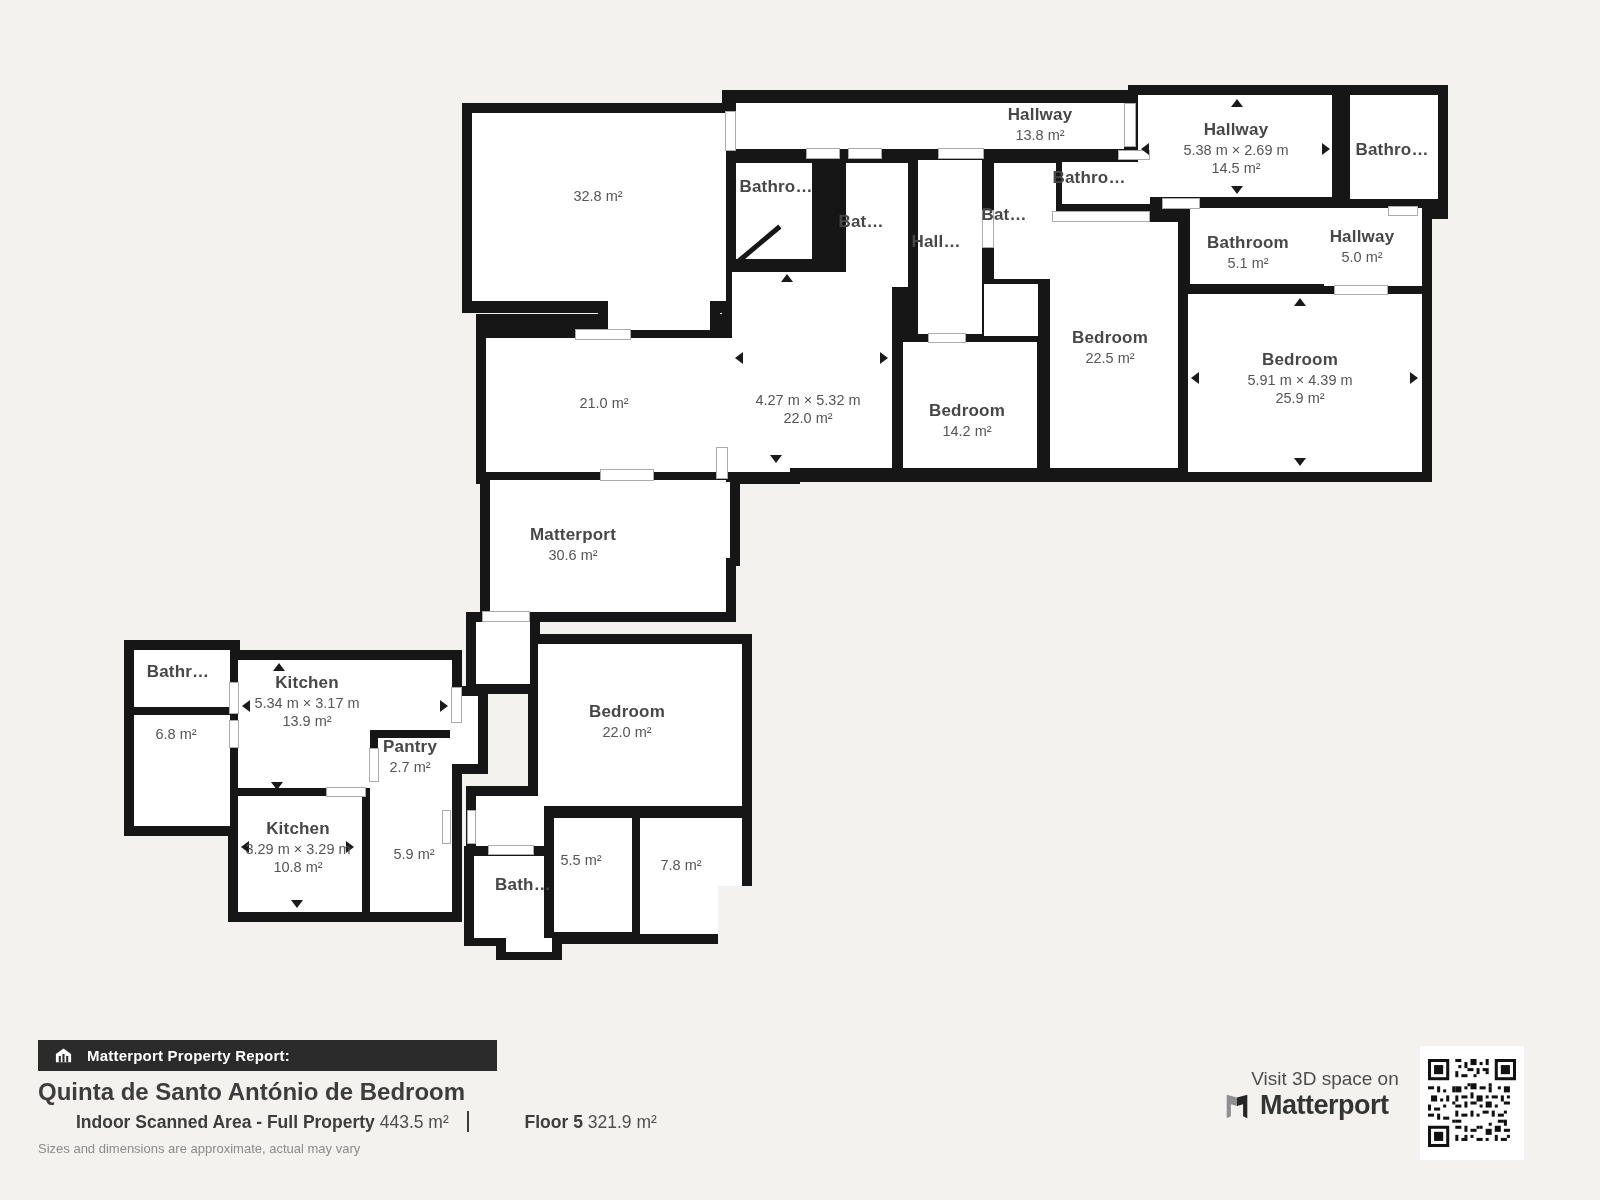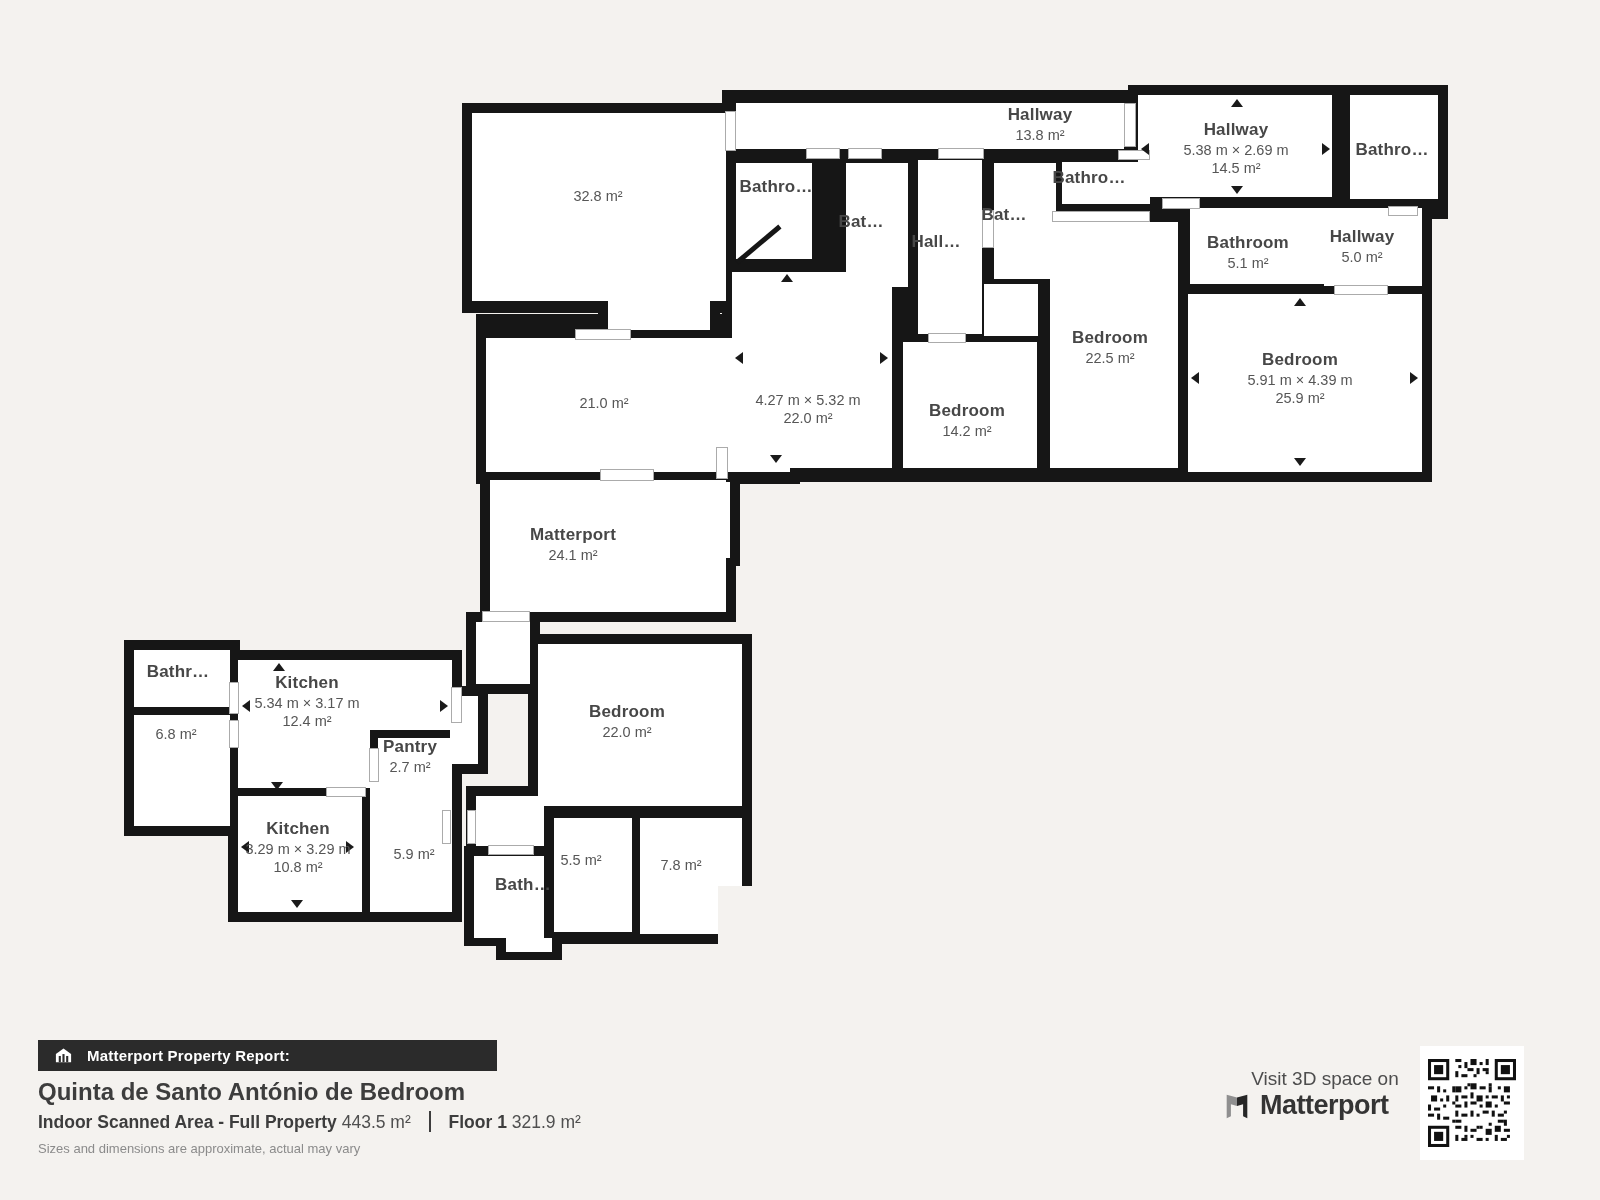--- a/index.html
+++ b/index.html
@@ -21,21 +21,21 @@
   .t-lf{border-right:8px solid #1a1a1a;border-left:none;}
   .t-rt{border-left:8px solid #1a1a1a;border-right:none;}
   .swing{position:absolute;background:#161616;transform-origin:left center;}
   
   .bar{position:absolute;left:38px;top:1040px;width:459px;height:31px;background:#2b2b2b;
        display:flex;align-items:center;}
   .bar svg{margin-left:16px;}
   .bar .bt{color:#ffffff;font-size:15px;font-weight:700;margin-left:14px;letter-spacing:.2px;}
   .title{position:absolute;left:38px;top:1078px;font-size:24px;font-weight:700;color:#3d3d3d;}
   .stats{position:absolute;left:38px;top:1111px;font-size:17.5px;color:#4f4f4f;}
-  .stats b{color:#3d3d3d;}
+  .stats b{color:#3d3d3d;margin-left:38px;}
   .vdiv{display:inline-block;width:2px;height:21px;background:#3d3d3d;margin:0 13px;vertical-align:-4px;}
   .disc{position:absolute;left:38px;top:1141px;font-size:13px;color:#8b8b8b;}
   .visit{position:absolute;left:1240px;top:1068px;width:170px;text-align:center;font-size:19px;color:#4d4d4d;}
   .mrow{position:absolute;left:1222px;top:1090px;display:flex;align-items:center;}
   .mword{font-size:27px;font-weight:700;color:#343434;letter-spacing:-.5px;margin-left:8px;}
   .qrpanel{position:absolute;left:1420px;top:1046px;width:104px;height:114px;background:#ffffff;}
 </style>
 </head>
 <body>
 
@@ -147,21 +147,21 @@
   <i class="tri t-dn" style="left:291px;top:900px"></i>
 
   <div class="lbl" style="left:598px;top:195px">
       <span class="ra">32.8 m²</span>
     </div>
   <div class="lbl" style="left:604px;top:402px">
       <span class="ra">21.0 m²</span>
     </div>
   <div class="lbl" style="left:573px;top:544px">
       <span class="rname">Matterport</span>
-      <span class="ra">24.1 m²</span>
+      <span class="ra">30.6 m²</span>
     </div>
   <div class="lbl" style="left:1040px;top:124px">
       <span class="rname">Hallway</span>
       <span class="ra">13.8 m²</span>
     </div>
   <div class="lbl" style="left:776px;top:187px">
       <span class="rname">Bathro…</span>
     </div>
   <div class="lbl" style="left:861px;top:222px">
       <span class="rname">Bat…</span>
@@ -210,21 +210,21 @@
     </div>
   <div class="lbl" style="left:178px;top:672px">
       <span class="rname">Bathr…</span>
     </div>
   <div class="lbl" style="left:176px;top:733px">
       <span class="ra">6.8 m²</span>
     </div>
   <div class="lbl" style="left:307px;top:701px">
       <span class="rname">Kitchen</span>
       <span class="rd">5.34 m × 3.17 m</span>
-      <span class="ra">12.4 m²</span>
+      <span class="ra">13.9 m²</span>
     </div>
   <div class="lbl" style="left:410px;top:756px">
       <span class="rname">Pantry</span>
       <span class="ra">2.7 m²</span>
     </div>
   <div class="lbl" style="left:298px;top:847px">
       <span class="rname">Kitchen</span>
       <span class="rd">3.29 m × 3.29 m</span>
       <span class="ra">10.8 m²</span>
     </div>
@@ -253,21 +253,21 @@
     <rect x="8.9" y="8.5" width="2.2" height="8.5" fill="#2b2b2b"></rect>
     <rect x="12.8" y="10.5" width="2.2" height="6.5" fill="#2b2b2b"></rect>
   </svg>
   <span class="bt">Matterport Property Report:</span>
 </div>
 <div class="title">Quinta de Santo António de Bedroom</div>
 <div class="stats">
   <b>Indoor Scanned Area - Full Property</b>
   <span>443.5 m²</span>
   <span class="vdiv"></span>
-  <b>Floor 1</b>
+  <b>Floor 5</b>
   <span>321.9 m²</span>
 </div>
 <div class="disc">Sizes and dimensions are approximate, actual may vary</div>
 
 <div class="visit">Visit 3D space on</div>
 <div class="mrow">
   <svg width="30" height="30" viewBox="0 0 32 32">
     <path d="M5 4l11 3v9l-6.5-2v13L5 29z" fill="#8f8f8f"></path>
     <path d="M27 4L16 7v9l6.5-2v13L27 29z" fill="#262626"></path>
   </svg>

